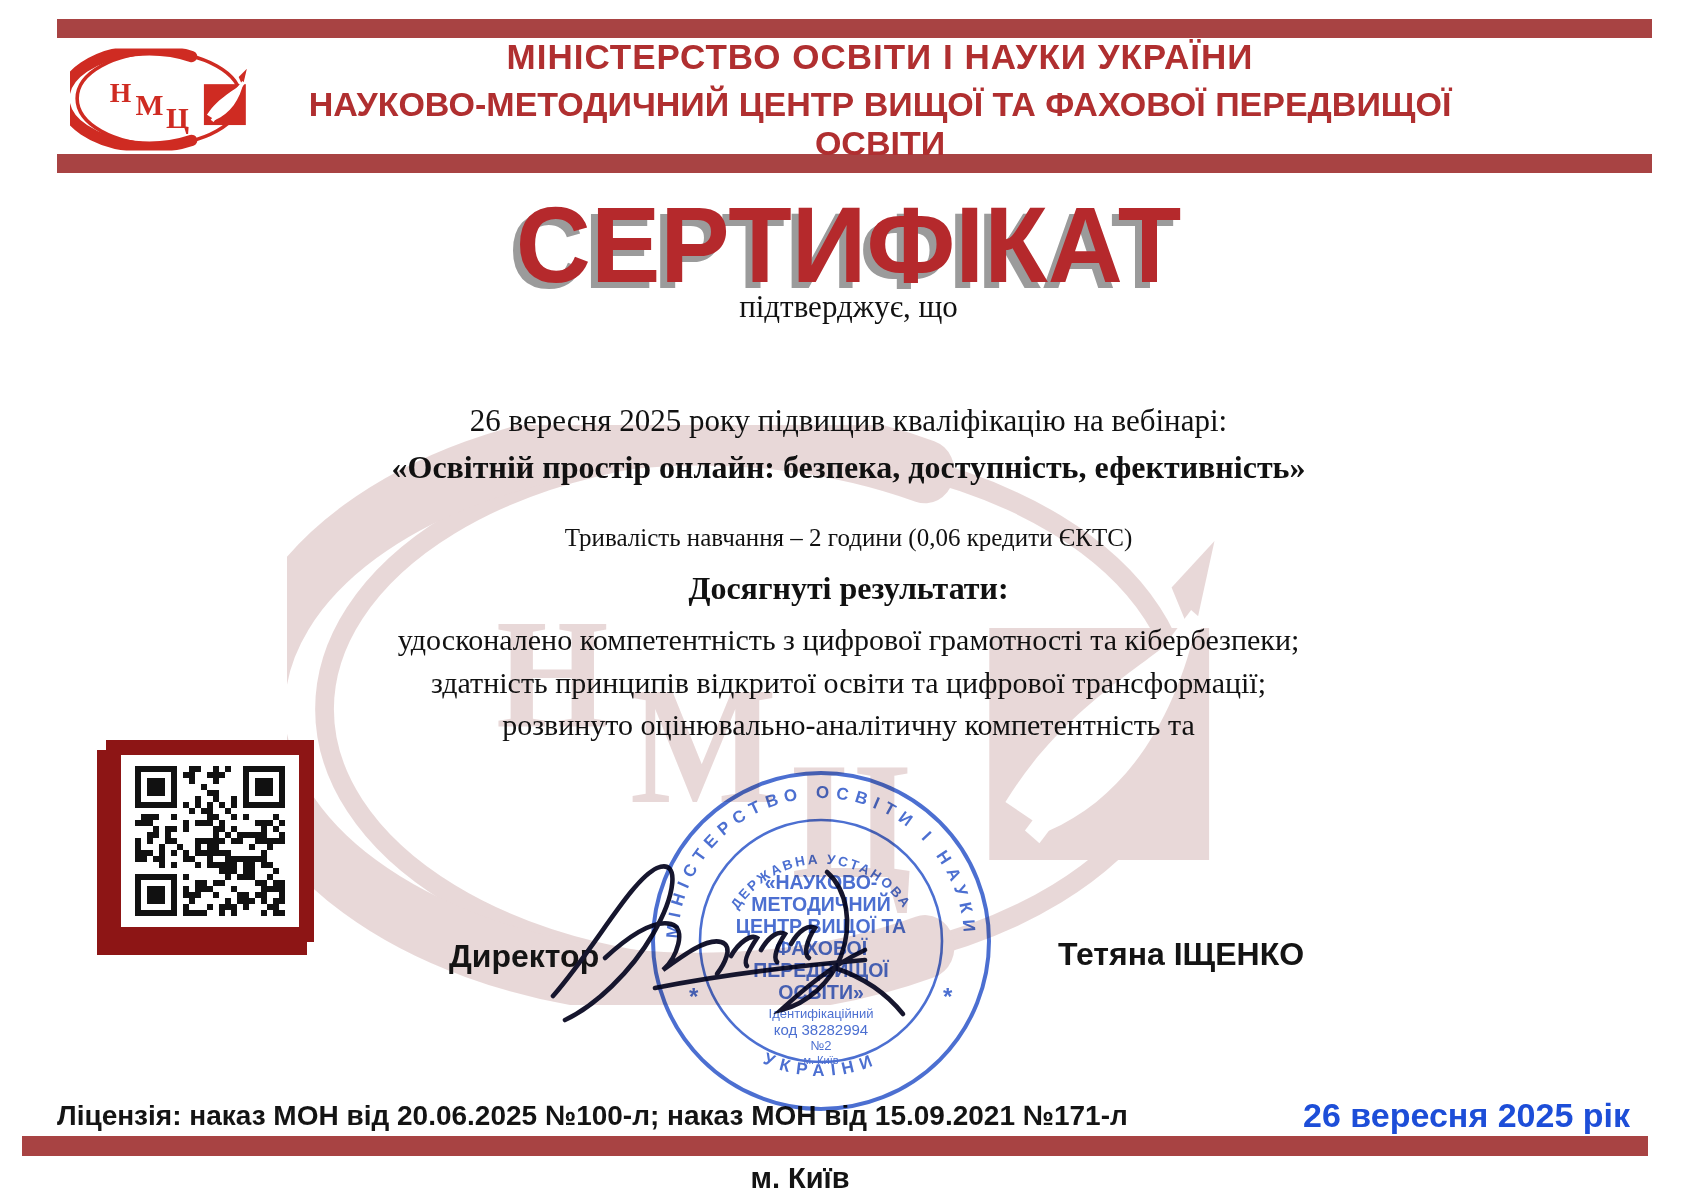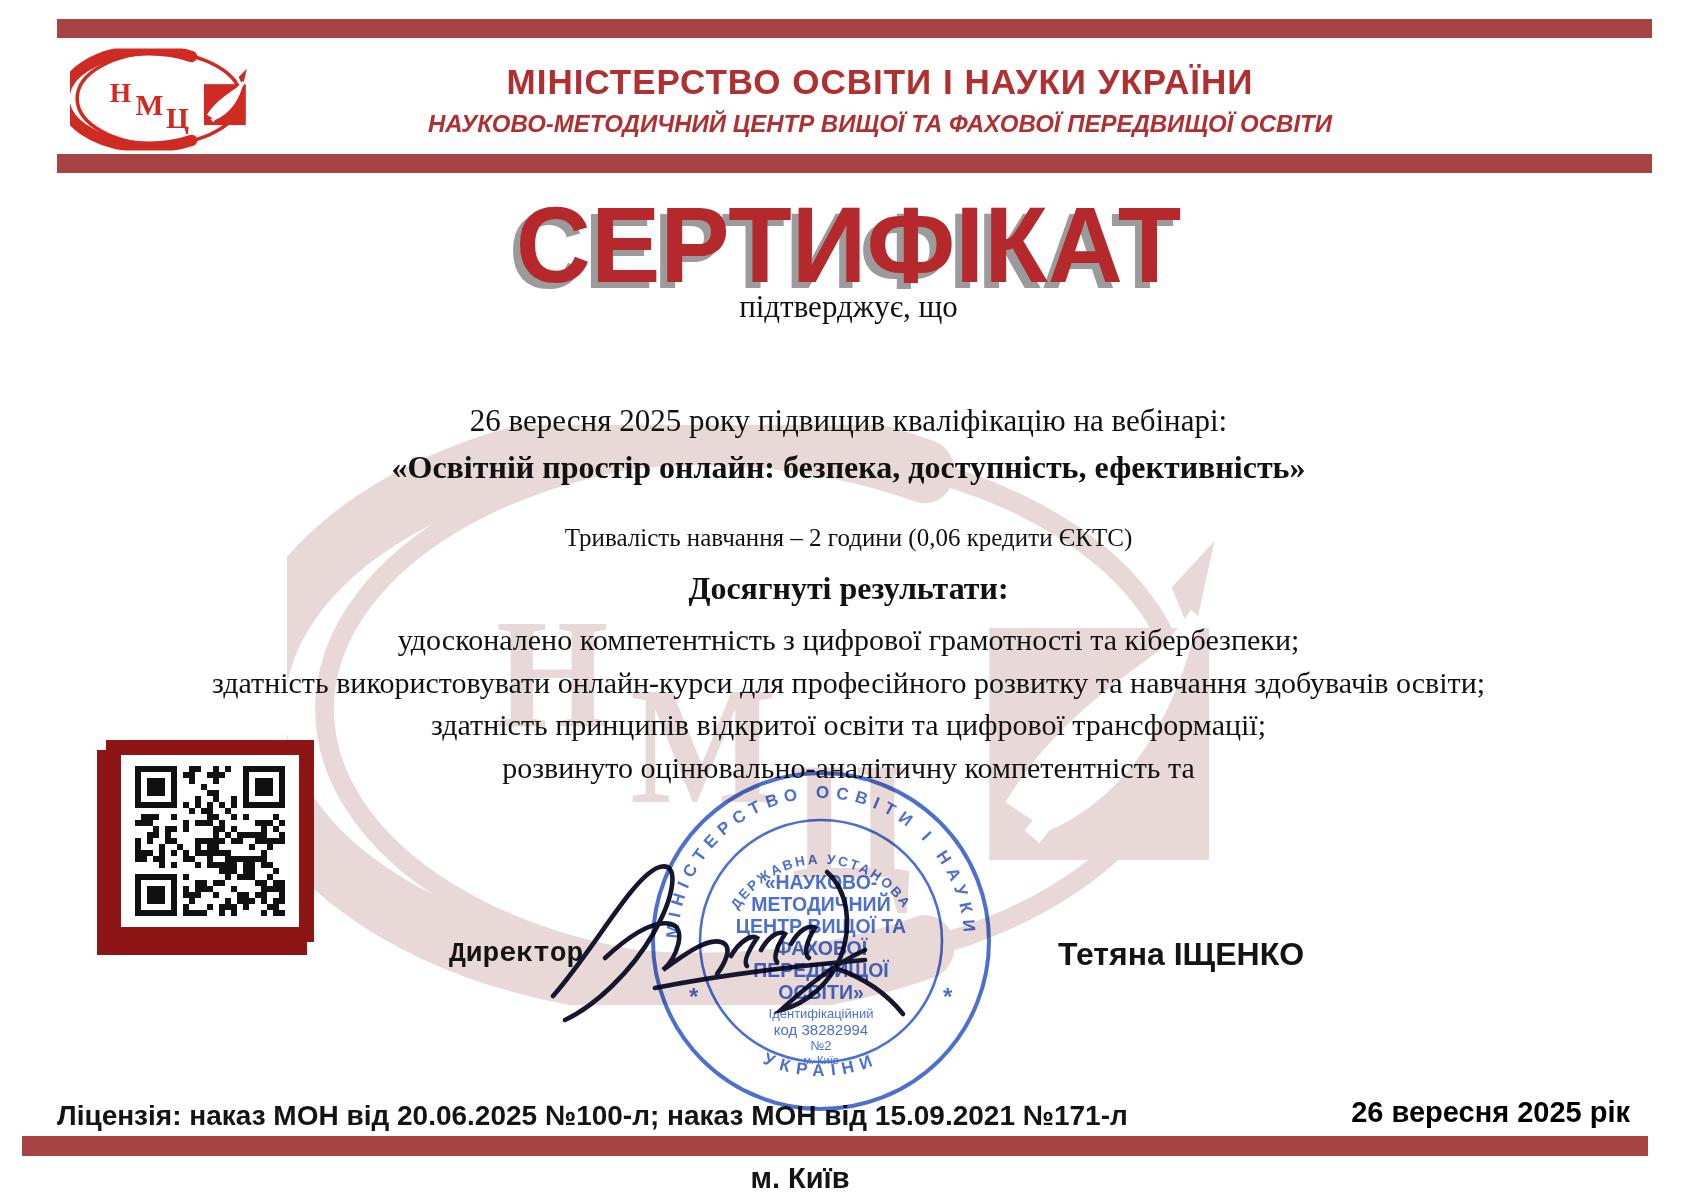--- a/index.html
+++ b/index.html
@@ -14,21 +14,21 @@
 
   .logo{position:absolute;left:70px;top:46px;width:184px;height:107px;color:#cf2b22;}
   .watermark{position:absolute;left:287px;top:425px;width:965px;height:580px;color:#caa3a3;opacity:.42;z-index:1;}
 
   .hdr{
     position:absolute;left:255px;top:46px;width:1250px;height:108px;z-index:3;
     display:flex;flex-direction:column;justify-content:center;align-items:center;
     font-family:"Liberation Sans", sans-serif;font-weight:700;color:#b02f30;text-align:center;
   }
   .hdr .l1{font-size:35px;letter-spacing:1px;margin-bottom:8px;}
-  .hdr .l2{font-size:24px;letter-spacing:0px;font-style:italic;}
+  .hdr .l2{font-size:34px;letter-spacing:0px;}
 
   .cline{position:absolute;left:0;width:1697px;text-align:center;z-index:3;}
   .title{
     top:186px;font-family:"Liberation Sans", sans-serif;font-weight:700;
     font-size:104px;letter-spacing:0px;color:#b5292c;text-shadow:-7px 6px 0 #9b9b9b;
     transform:scaleY(1.03);
   }
   .confirm{top:289px;font-size:31px;}
   .recipient{top:334px;font-size:47px;font-weight:700;color:#7c1315;}
   .eventline{top:403px;font-size:31px;}
@@ -39,29 +39,29 @@
   .results div{margin:8px;}
 
   .qr-wrap{position:absolute;left:106px;top:740px;width:210px;height:212px;z-index:2;}
   .qr-shadow{position:absolute;left:-9px;top:10px;width:210px;height:205px;background:#8d1515;}
   .qr-frame{
     position:absolute;left:0;top:0;width:178px;height:172px;background:#ffffff;
     border:15px solid #8d1515;display:flex;align-items:center;justify-content:center;
   }
 
   .sig-row{position:absolute;left:0;top:0;width:1697px;z-index:4;font-family:"Liberation Sans", sans-serif;font-weight:700;color:#141414;}
-  .director{position:absolute;left:449px;top:938px;font-size:28px;font-family:Liberation Mono, monospace;}
+  .director{position:absolute;left:449px;top:938px;font-size:32px;}
   .signername{position:absolute;left:1058px;top:936px;font-size:32px;text-align:right;}
   .signature{position:absolute;left:535px;top:838px;width:420px;height:200px;z-index:4;}
 
   .stamp{position:absolute;left:645px;top:765px;width:352px;height:352px;z-index:5;opacity:.92;mix-blend-mode:multiply;}
   .stamp text{fill:#3c63cd;font-family:"Liberation Sans", sans-serif;}
 
   .license{position:absolute;left:57px;top:1100px;z-index:3;font-family:"Liberation Sans", sans-serif;font-weight:700;font-size:28px;color:#141414;}
-  .date{position:absolute;left:1030px;top:1096px;width:600px;text-align:right;z-index:3;font-family:"Liberation Sans", sans-serif;font-weight:700;font-size:29px;color:#000000;}
+  .date{position:absolute;left:1030px;top:1096px;width:600px;text-align:right;z-index:3;font-family:"Liberation Sans", sans-serif;font-weight:700;font-size:34px;color:#1d4ed8;}
   .city{position:absolute;left:0;top:1162px;width:1600px;text-align:center;z-index:3;font-family:"Liberation Sans", sans-serif;font-weight:700;font-size:29px;color:#141414;}
 </style>
 </head>
 <body>
 
 <div class="page">
 
   <svg width="0" height="0" style="position:absolute">
     <defs>
       <symbol id="nmc-logo" viewBox="0 0 360 200">
@@ -95,21 +95,20 @@
   </div>
 
   <div class="cline title">СЕРТИФІКАТ</div>
   <div class="cline confirm">підтверджує, що</div>
   <div class="cline eventline">26 вересня 2025 року підвищив кваліфікацію на вебінарі:</div>
   <div class="cline webinar">«Освітній простір онлайн: безпека, доступність, ефективність»</div>
   <div class="cline duration">Тривалість навчання – 2 години (0,06 кредити ЄКТС)</div>
   <div class="cline resheading">Досягнуті результати:</div>
   <div class="cline results">
     <div>удосконалено компетентність з цифрової грамотності та кібербезпеки;</div>
-    <div>здатність використовувати онлайн-курси для професійного розвитку та навчання здобувачів освіти;</div>
     <div>здатність принципів відкритої освіти та цифрової трансформації;</div>
     <div>розвинуто оцінювально-аналітичну компетентність та</div>
   </div>
 
   <div class="qr-wrap">
     <div class="qr-shadow"></div>
     <div class="qr-frame">
       <svg width="150" height="150" viewBox="0 0 150 150">
           <rect x="0" y="0" width="42" height="6" fill="#111"></rect>
           <rect x="0" y="36" width="42" height="6" fill="#111"></rect>

